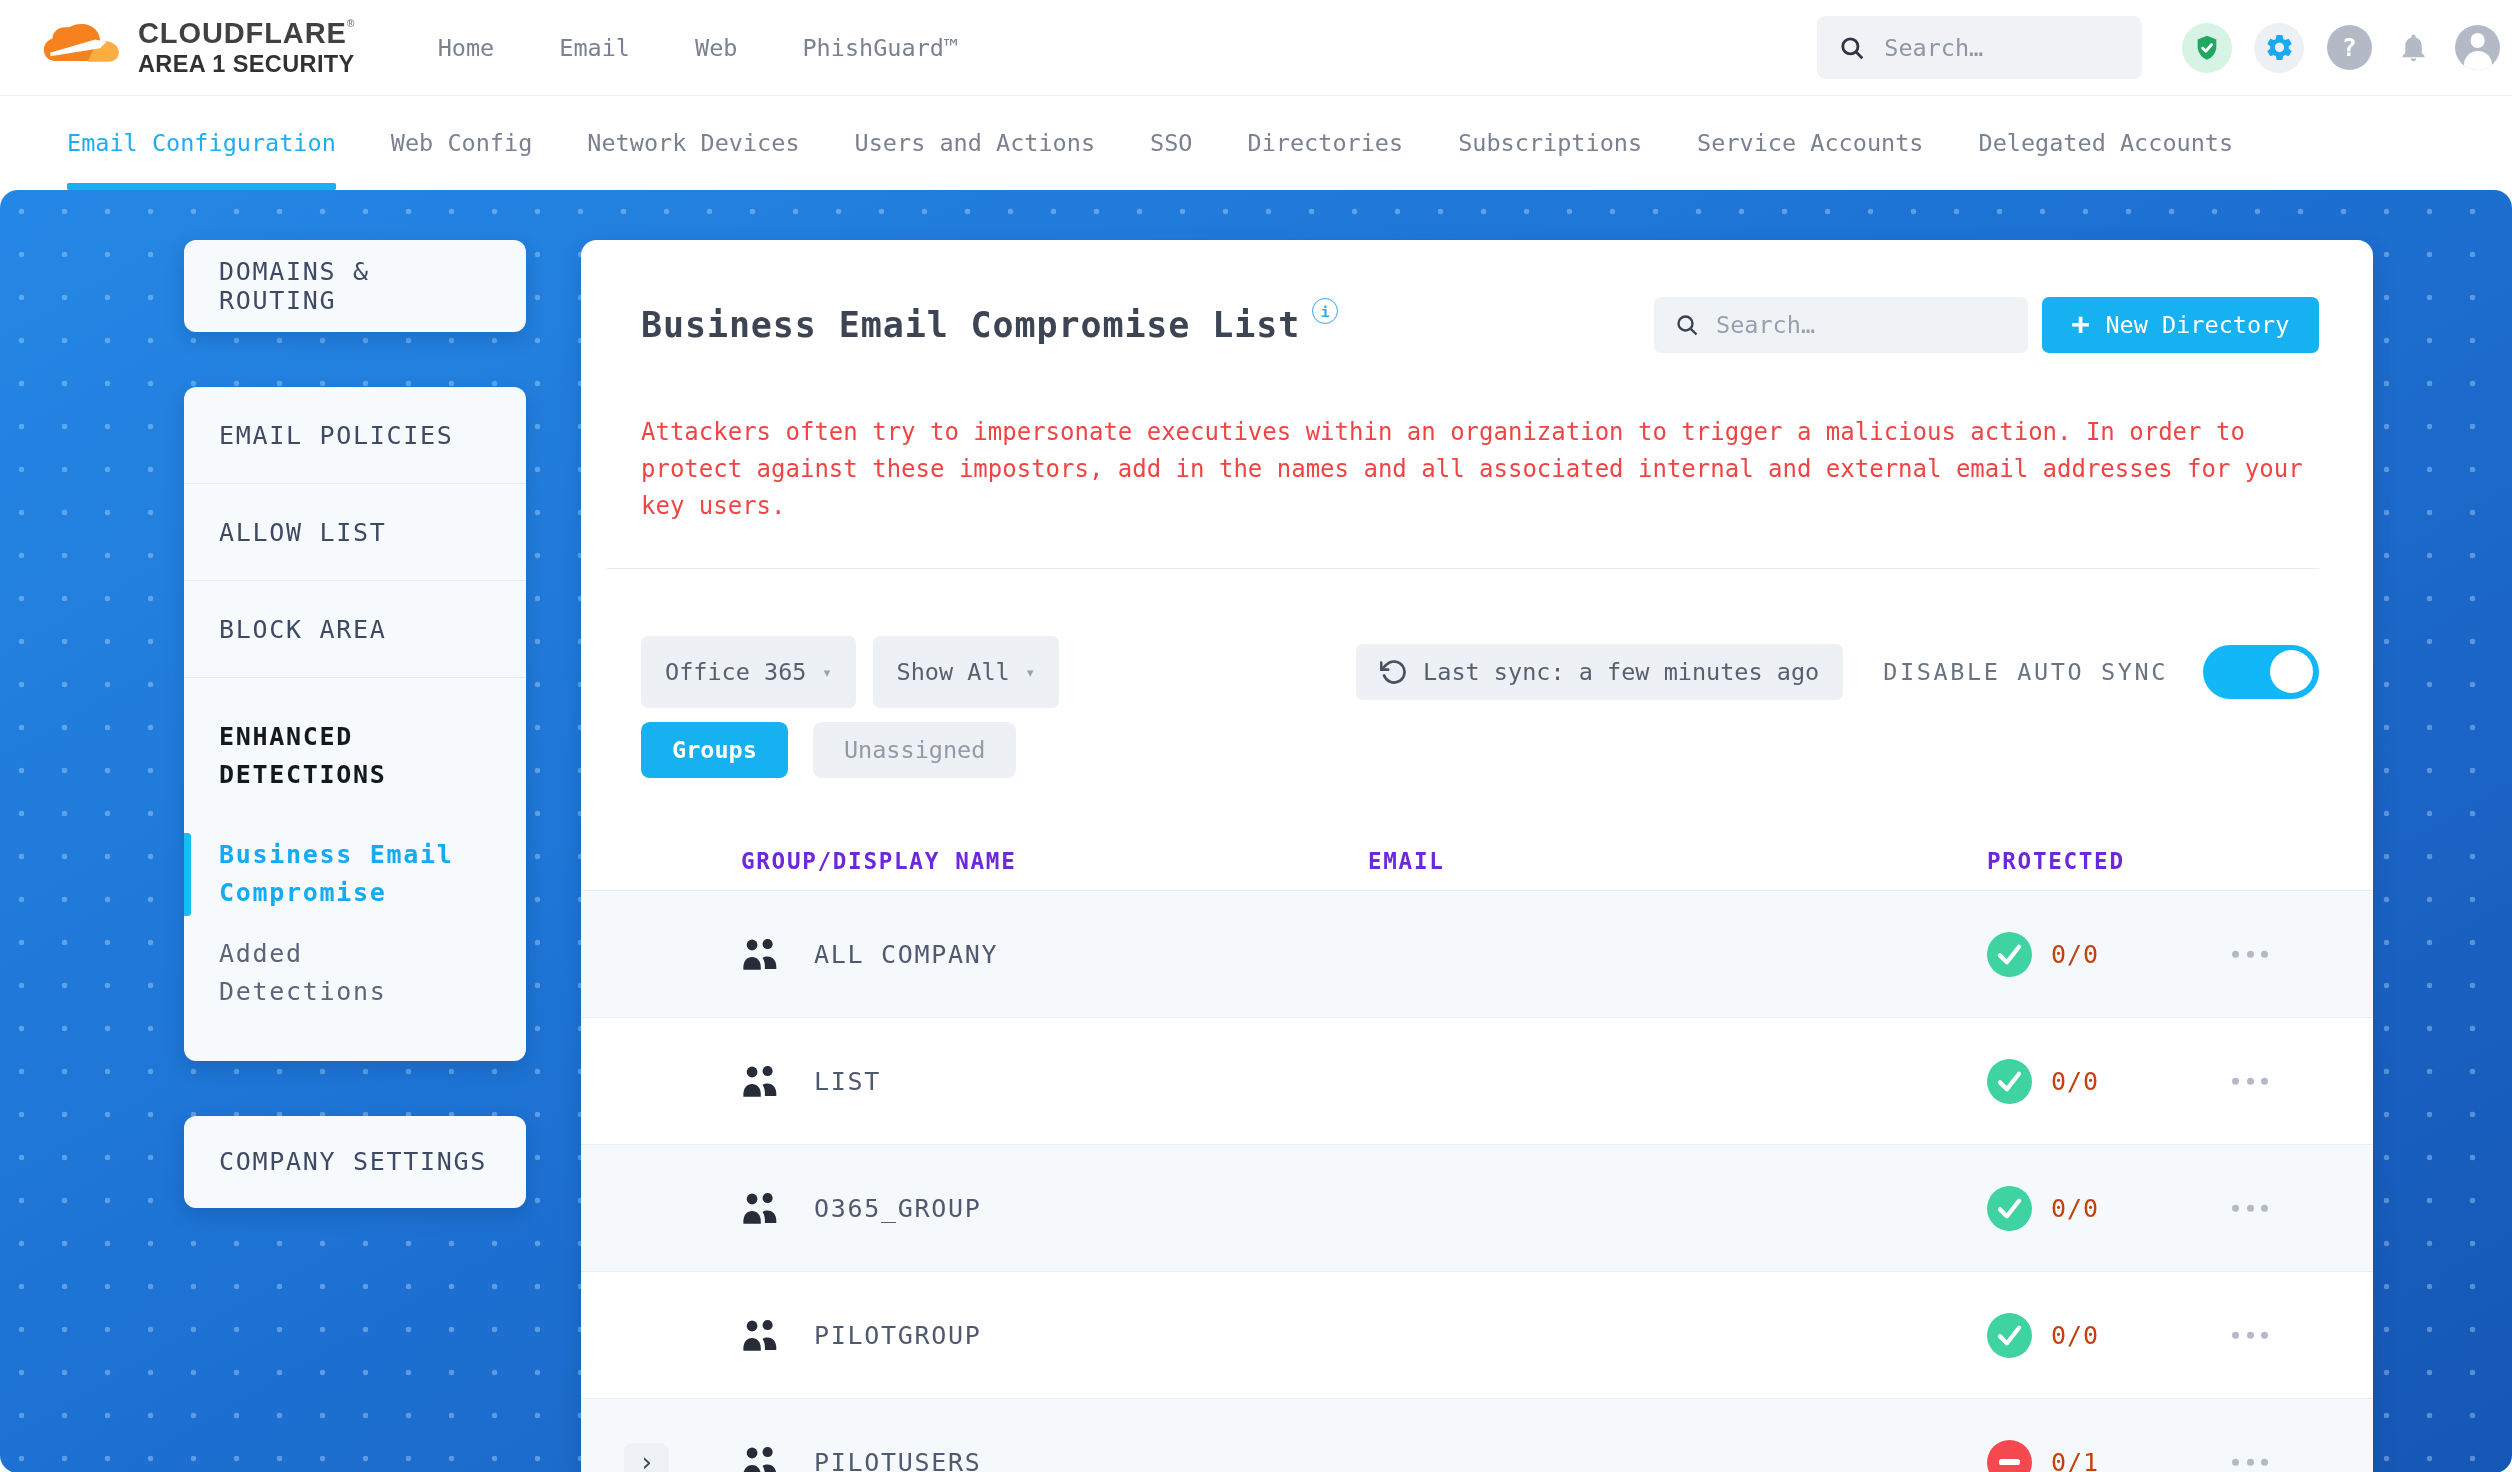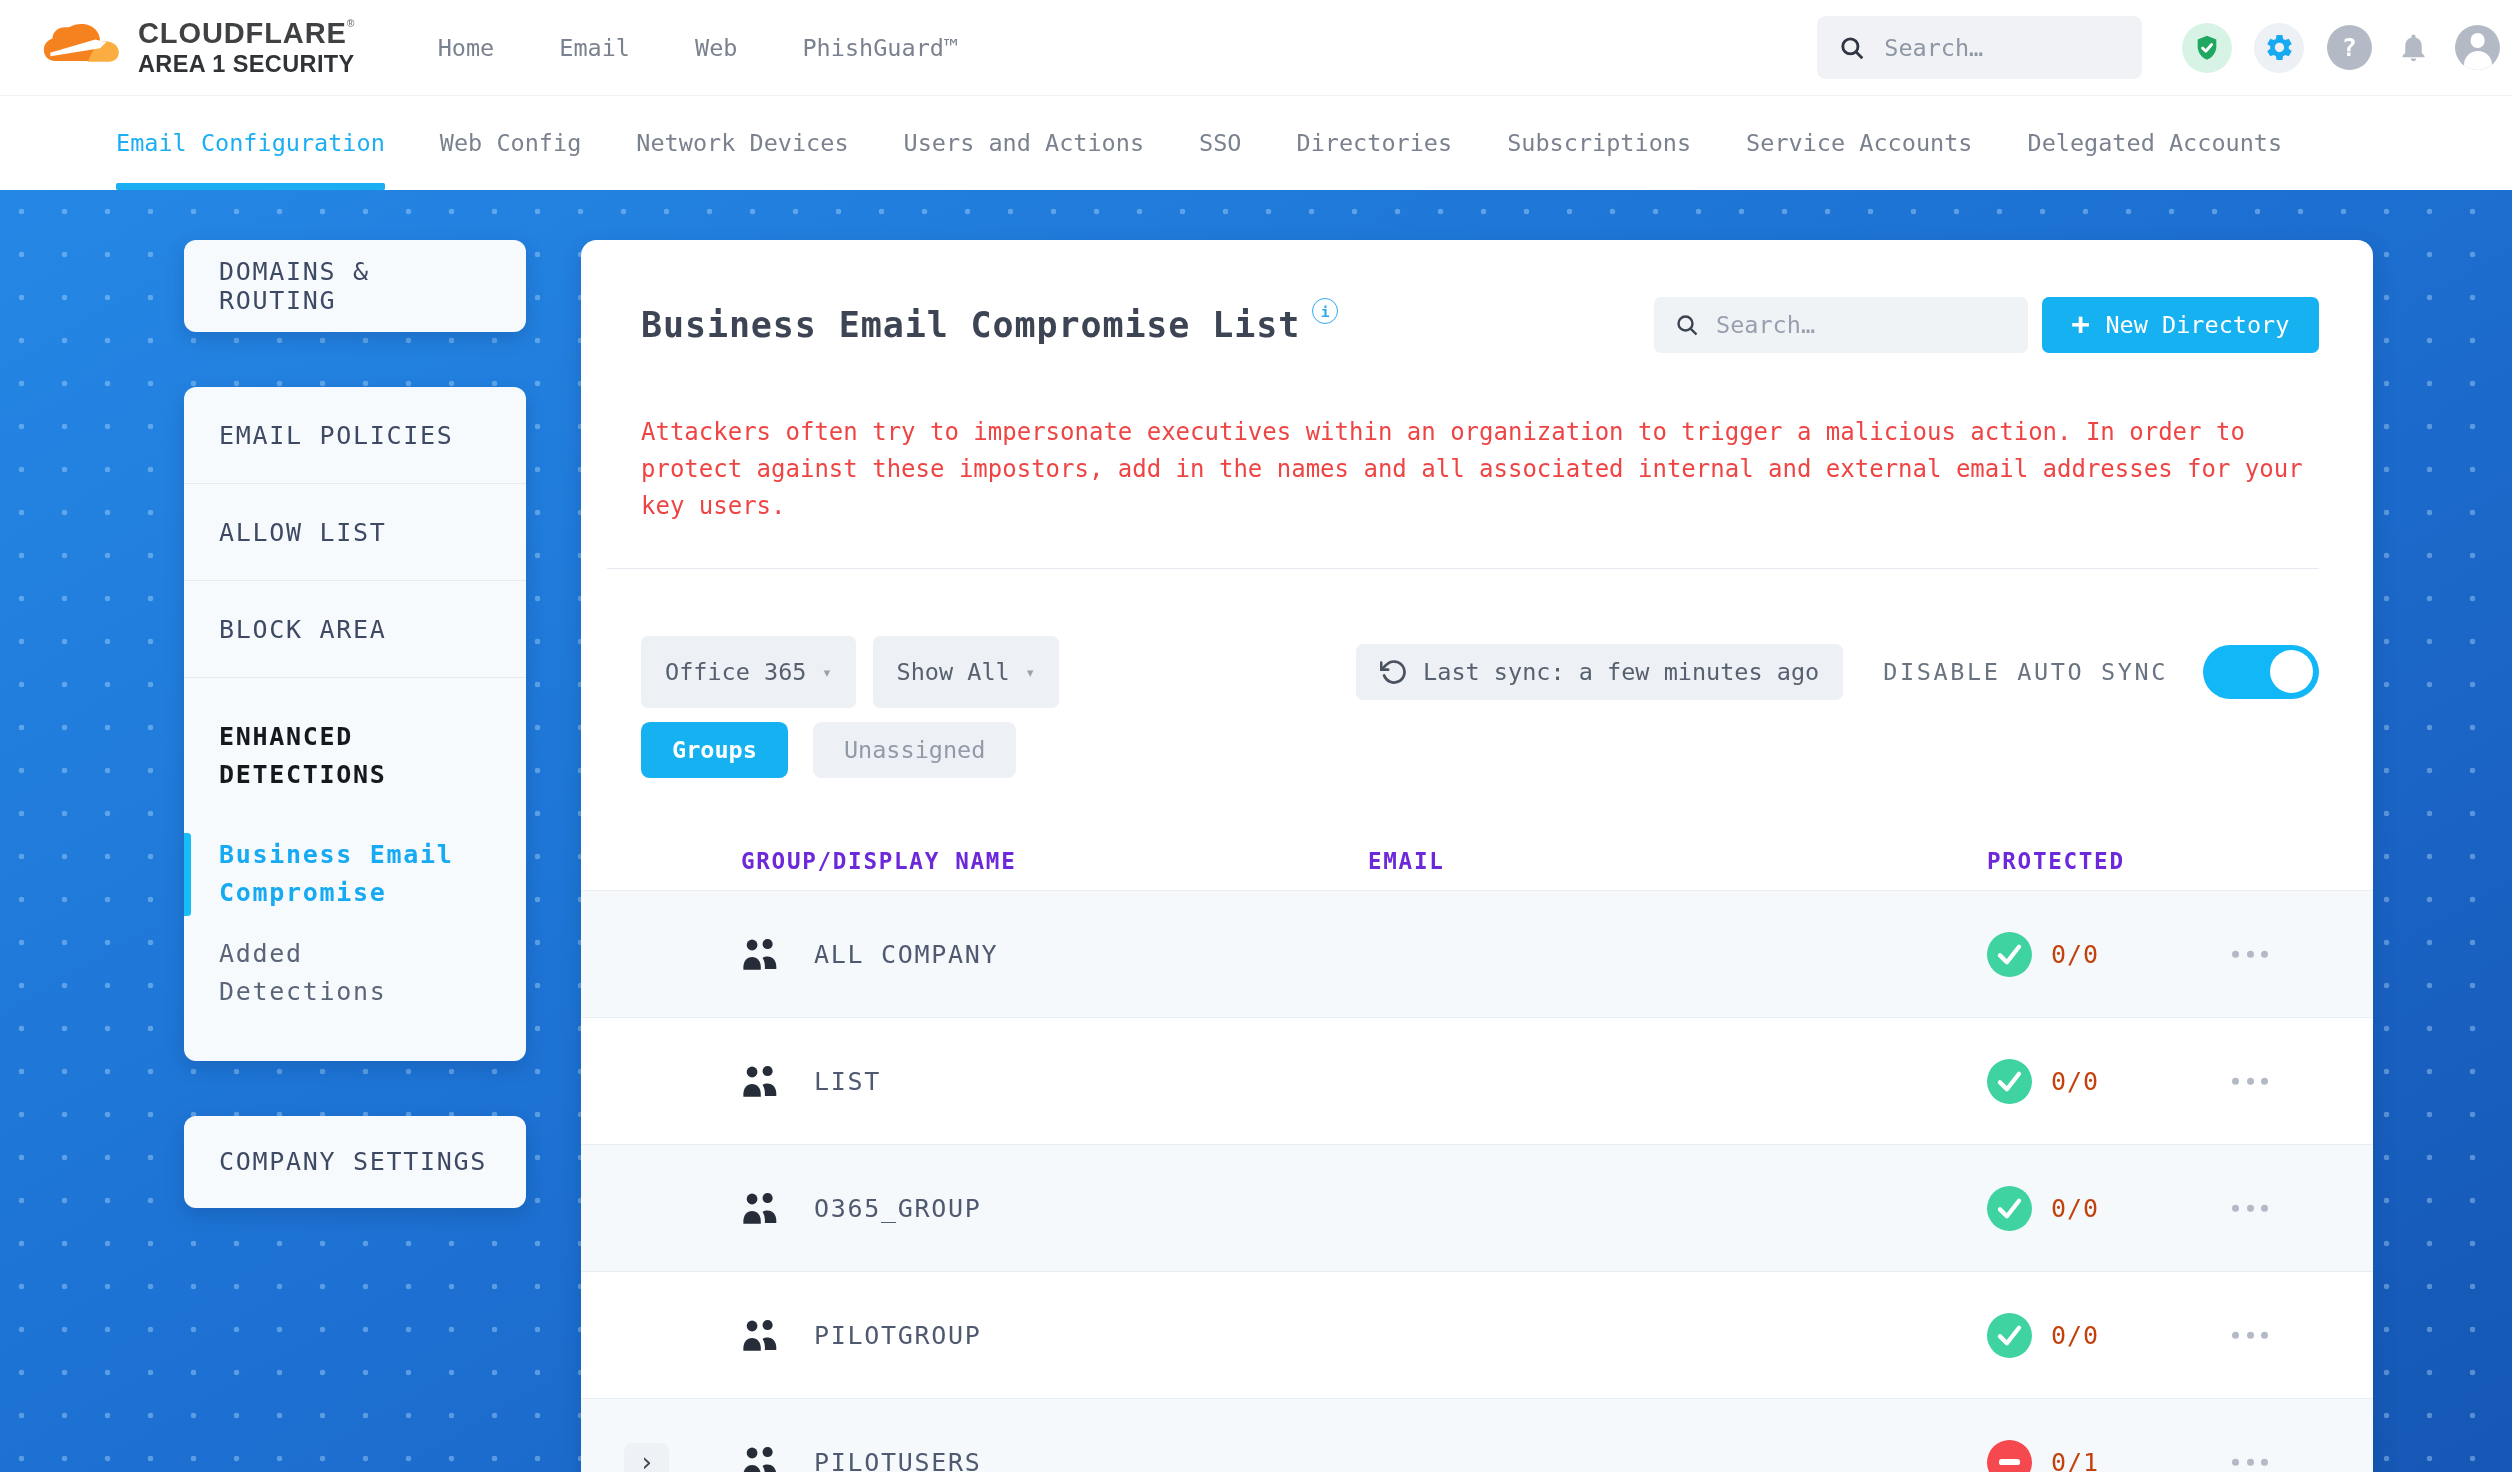--- a/index.html
+++ b/index.html
@@ -34,40 +34,41 @@
   .gear-badge { width:50px; height:50px; background:#edf0f4; }
   .help-badge { width:45px; height:45px; background:#b3bac6; color:#fff; font-size:25px; font-weight:bold; }
   .bell-wrap { width:38px; height:45px; display:flex; align-items:center; justify-content:center; cursor:pointer; }
   .user-badge { width:45px; height:45px; background:#b3bac6; overflow:hidden; position:relative; }
   .user-badge .head { position:absolute; top:7.8px; left:50%; transform:translateX(-50%); width:14.8px; height:14.8px; border-radius:50%; background:#fff; }
   .user-badge .torso { position:absolute; top:26px; left:50%; transform:translateX(-50%); width:28px; height:19px; border-radius:14px 14px 0 0; background:#fff; }
 
   
   .config-nav {
     height:94px; background:#fff; display:flex; align-items:stretch;
-    padding-left:116px; gap:55px; position:relative; z-index:4;
+    padding-left:67px; gap:55px; position:relative; z-index:4;
   }
   .config-tab {
     font-size:23.5px; color:#7b828f; display:flex; align-items:center;
     position:relative; cursor:pointer; white-space:nowrap;
   }
   .config-tab.active { color:#1caef2; }
   .config-tab.active::after {
     content:""; position:absolute; left:0; right:0; bottom:0; height:7px;
     background:#1caef2; border-radius:1.7px;
   }
 
   
   .page {
     height:1283px; overflow:hidden; position:relative;
     display:flex; align-items:flex-start; padding-top:50px;
     background-image:
       radial-gradient(circle, rgba(185,222,255,0.40) 2.6px, transparent 3.1px),
       linear-gradient(150deg, #2587e5 0%, #1d72d3 45%, #1a63c4 75%, #1557b4 100%);
     background-size:43px 43px, 100% 100%;
+    border-radius:18px;
   }
 
   
   .sidebar { width:342px; margin-left:184px; flex-shrink:0; display:flex; flex-direction:column; }
   .side-card {
     background:#f7fafc; border-radius:12px; box-shadow:0 7px 19px rgba(8,40,90,0.20);
     width:100%; overflow:visible;
   }
   .side-card + .side-card { margin-top:55px; }
   .side-single { height:92px; display:flex; align-items:center; padding:0 35px; cursor:pointer; }

